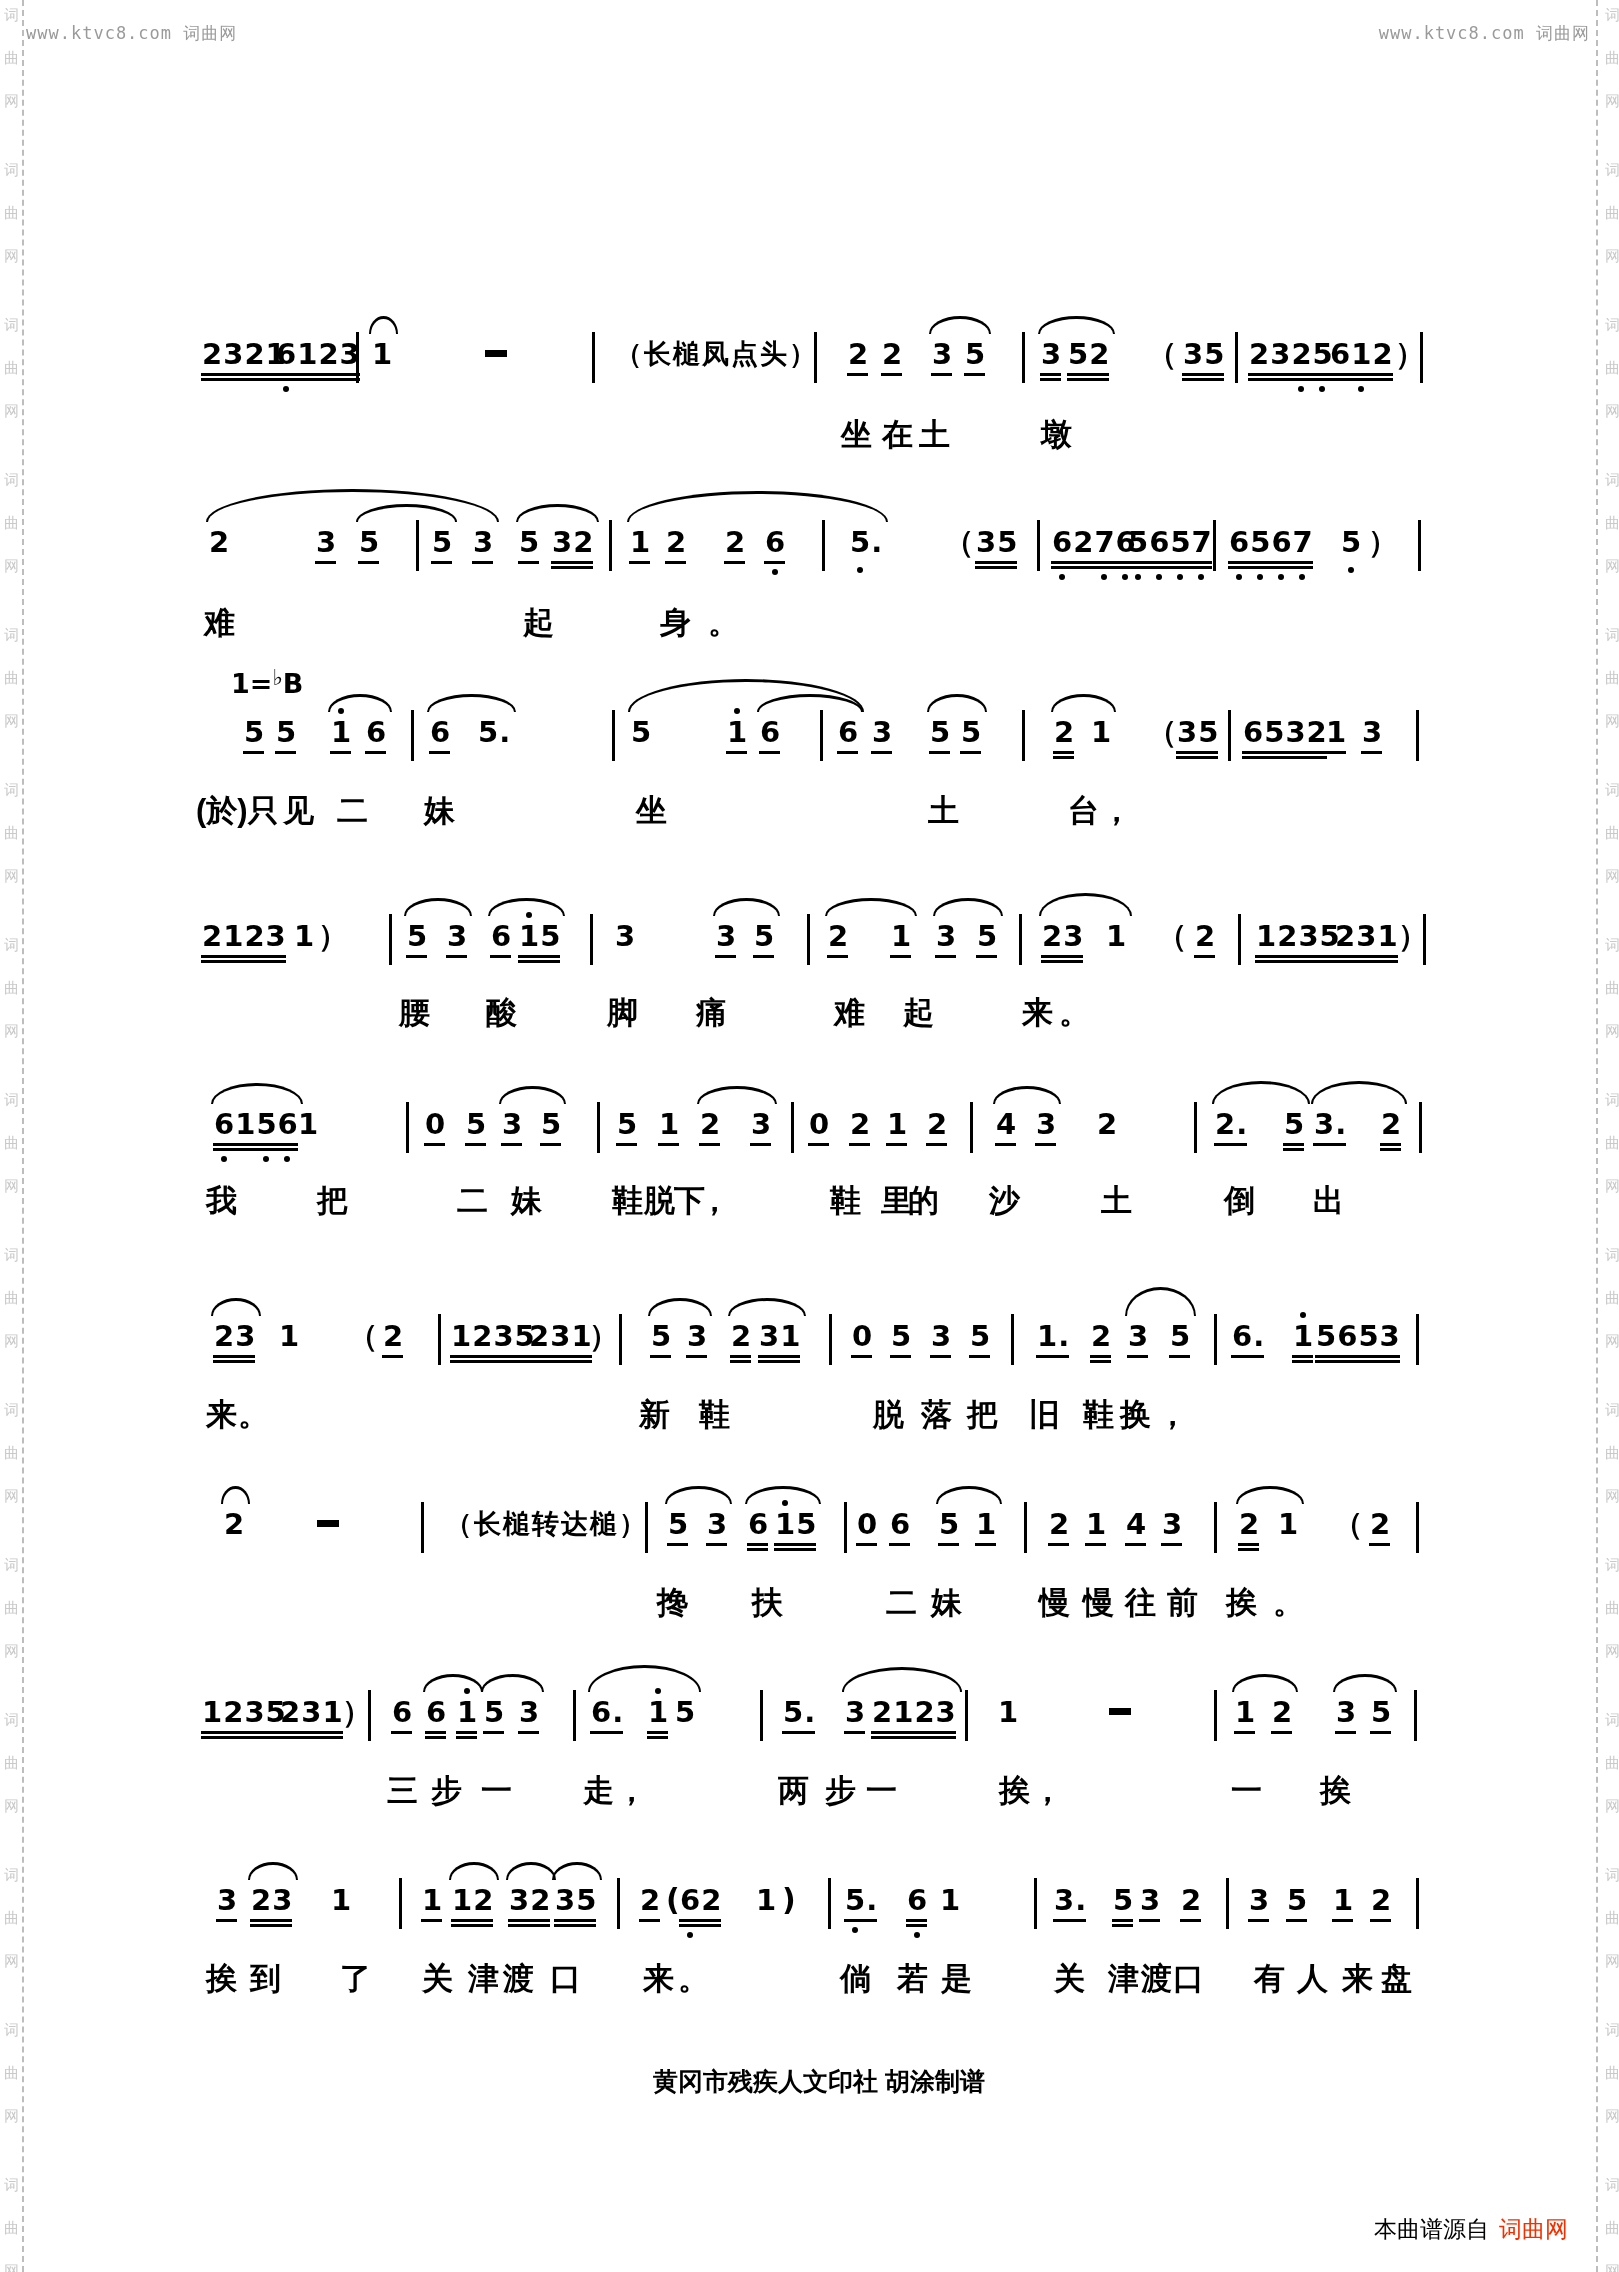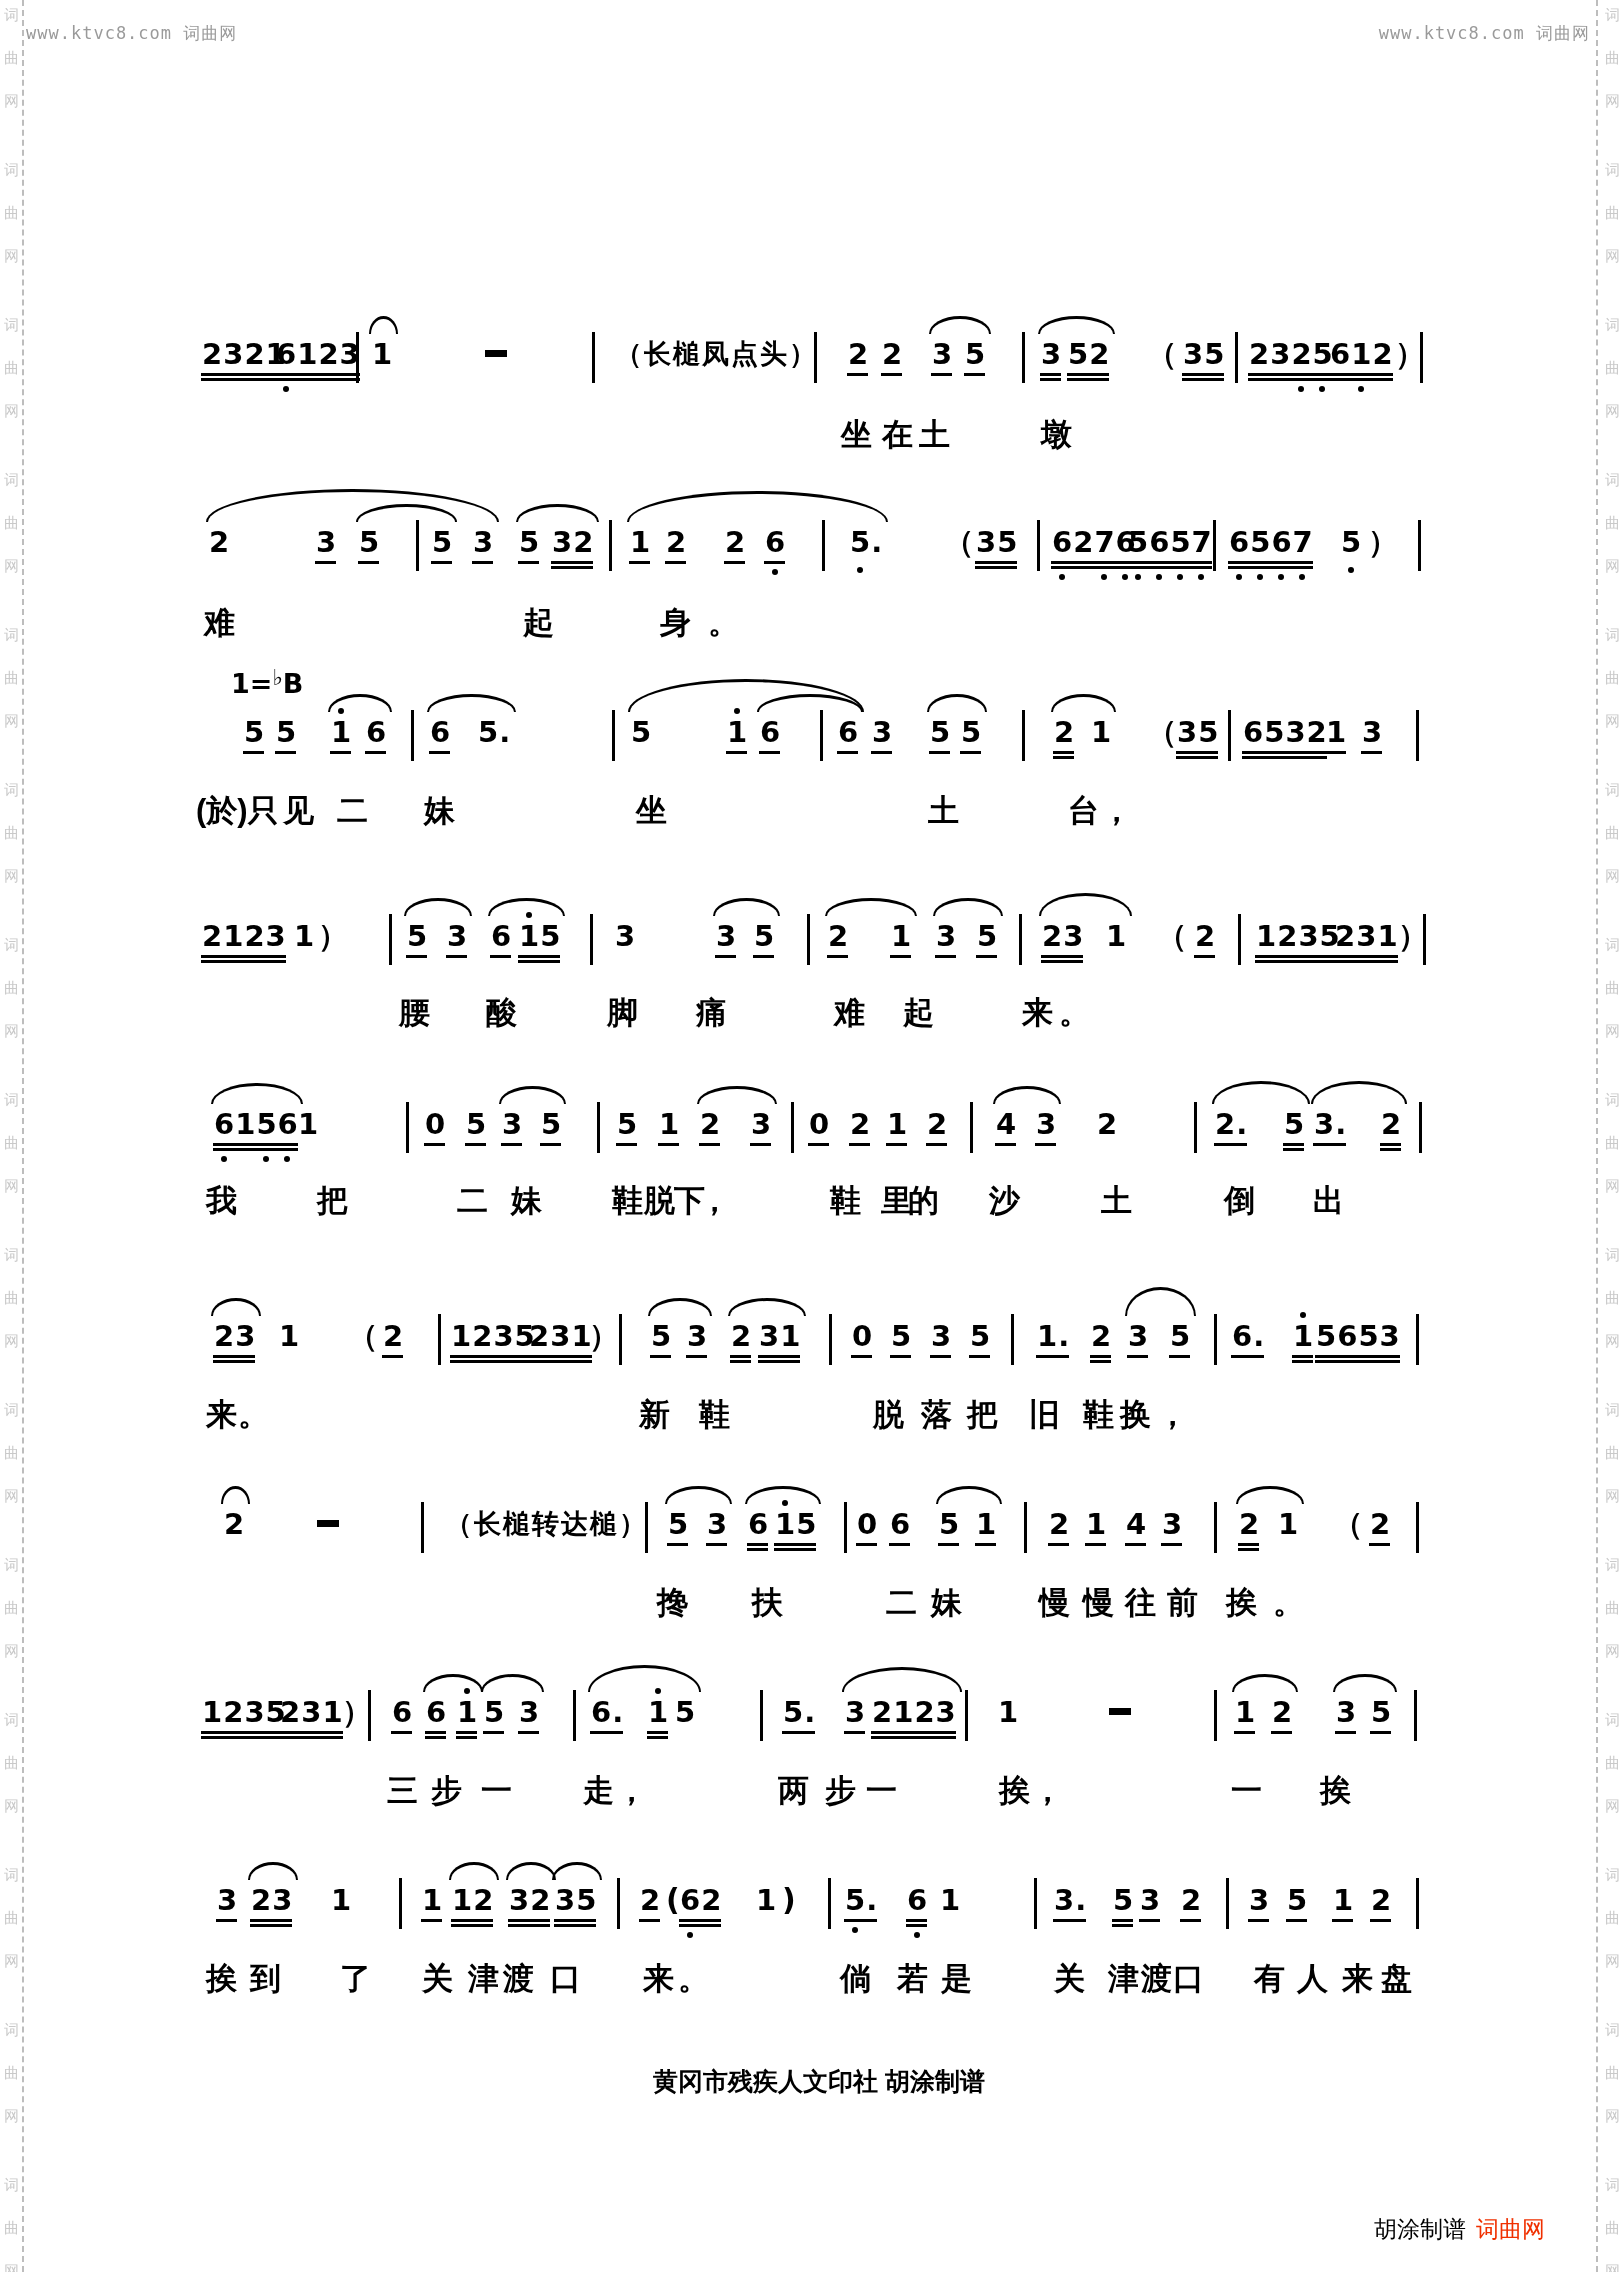--- a/index.html
+++ b/index.html
@@ -986,15 +986,15 @@
     <span class="lyric" style="left: 1141px; top: 1958px;">渡</span>
     <span class="lyric" style="left: 1173px; top: 1958px;">口</span>
     <span class="lyric" style="left: 1254px; top: 1958px;">有</span>
     <span class="lyric" style="left: 1297px; top: 1958px;">人</span>
     <span class="lyric" style="left: 1342px; top: 1958px;">来</span>
     <span class="lyric" style="left: 1381px; top: 1958px;">盘</span>
   </div>
 
 <div id="credit">黄冈市残疾人文印社 胡涂制谱</div>
 <div id="source">
-  <span>胡涂制谱</span><span class="site">词曲网</span>
+  <span>本曲谱源自</span><span class="site">词曲网</span>
 </div>
 
 
 </body></html>

